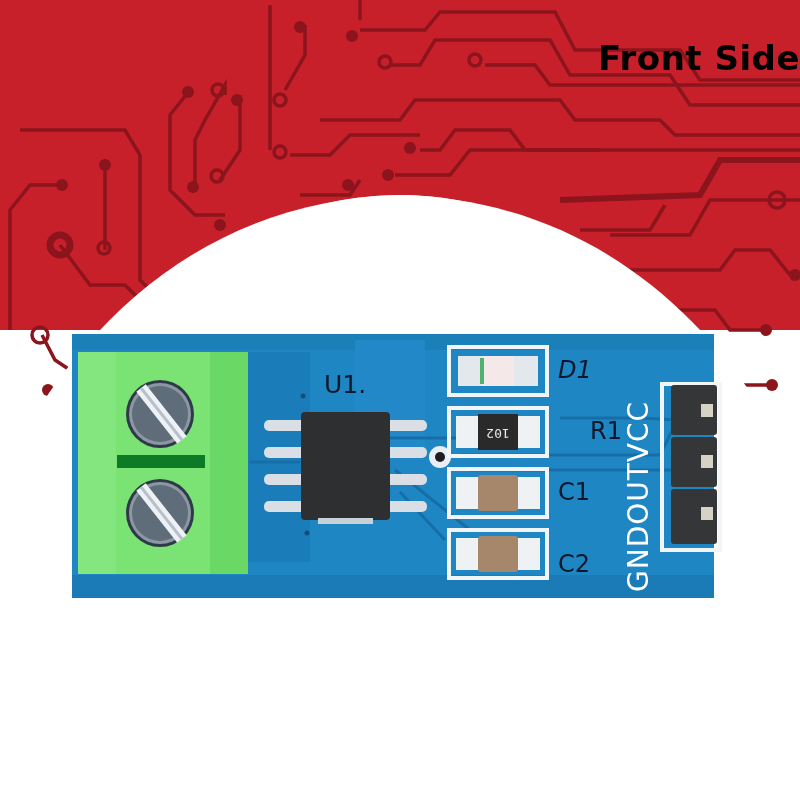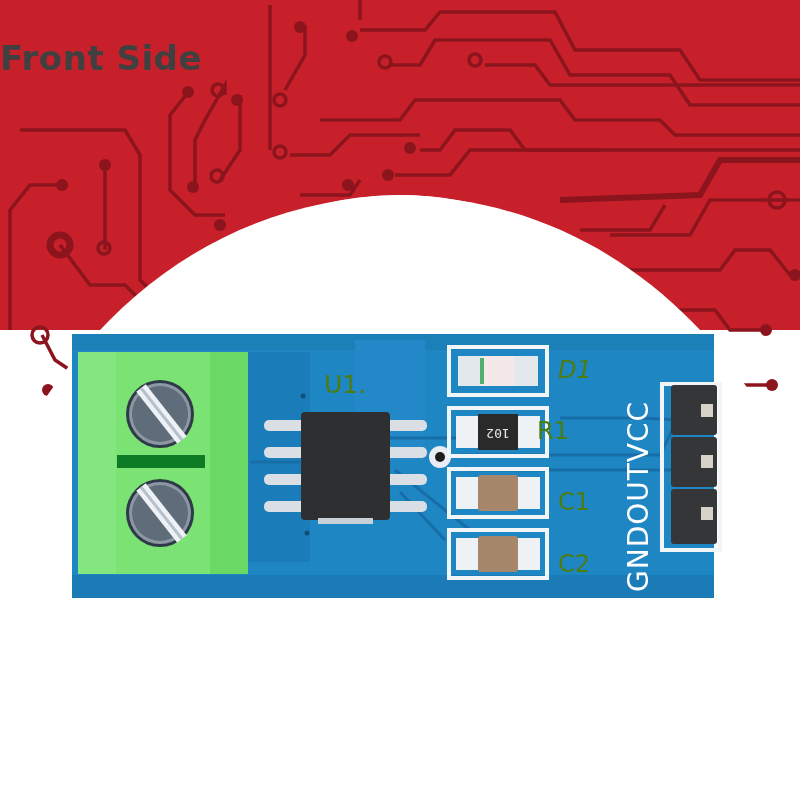--- a/index.html
+++ b/index.html
@@ -1,19 +1,19 @@
 <!DOCTYPE html>
 <html><head>
 <meta charset="utf-8">
 <style>
   html, body { margin:0; padding:0; }
   body { width:800px; height:812px; position:relative; overflow:hidden; background:#ffffff; font-family:"DejaVu Sans", sans-serif; }
   #scene { position:absolute; left:0; top:0; width:800px; height:812px; }
-  .title { position:absolute; left:0; width:800px; top:38px; text-align:left; color:#404040; font-weight:bold; font-size:34px; letter-spacing:0.5px; font-family:"DejaVu Sans", sans-serif; }
-  .silk { position:absolute; color:#4d7c0f; font-family:"DejaVu Sans", sans-serif; font-size:24px; line-height:1; }
+  .title { position:absolute; left:0; width:800px; top:38px; text-align:right; color:#000000; font-weight:bold; font-size:34px; letter-spacing:0.5px; font-family:"DejaVu Sans", sans-serif; }
+  .silk { position:absolute; color:#0f172a; font-family:"DejaVu Sans", sans-serif; font-size:24px; line-height:1; }
   .vlabel { position:absolute; color:#ffffff; font-family:"DejaVu Sans", sans-serif; font-size:28px; font-weight:normal; transform-origin:left top; transform:rotate(-90deg); white-space:nowrap; letter-spacing:1px; }
 </style>
 </head>
 <body>
 
 <div id="scene">
   <svg width="800" height="812" viewBox="0 0 800 812" xmlns="http://www.w3.org/2000/svg" style="position:absolute;left:0;top:0;">
 
     <rect x="0" y="0" width="800" height="330" fill="#c8202a"></rect>
 
@@ -170,17 +170,17 @@
       <rect x="701" y="404" width="12" height="13" fill="#d7d2c6"></rect>
       <rect x="701" y="455" width="12" height="13" fill="#d7d2c6"></rect>
       <rect x="701" y="507" width="12" height="13" fill="#d7d2c6"></rect>
     </g>
   </svg>
 
   <div class="title">Front Side</div>
 
   <div class="silk" style="left:324px; top:372px; font-size:25px;">U1.</div>
   <div class="silk" style="left:558px; top:358px;font-style:italic;">D1</div>
-  <div class="silk" style="left:537px; top:419px;text-align:center;">R1</div>
-  <div class="silk" style="left:558px; top:480px;margin-top:10px;">C1</div>
+  <div class="silk" style="left:590px; top:419px;text-align:center;">R1</div>
+  <div class="silk" style="left:558px; top:480px;">C1</div>
   <div class="silk" style="left:558px; top:552px;">C2</div>
   <div class="vlabel" style="left:622px; top:592px;">GNDOUTVCC</div>
 </div>
 
 </body></html>

